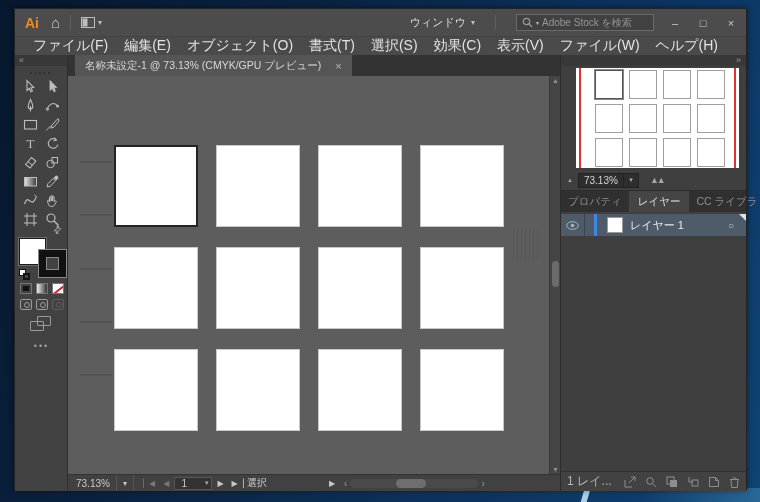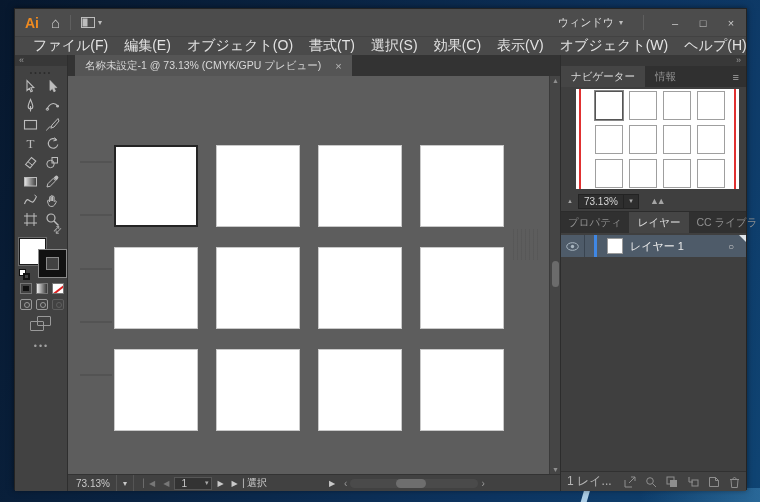--- a/index.html
+++ b/index.html
@@ -185,37 +185,45 @@
         <rect x="1.5" y="1.5" width="5" height="8" fill="#bdbdbd"></rect>
       </svg>
       <span class="chev">▾</span>
     </span>
     <div class="tb-right">
       <span class="workspace">
         <span>ウィンドウ</span>
         <span class="chev">▾</span>
       </span>
       <span class="tb-sep"></span>
+      <div class="search-box">
+        <svg width="11" height="11" viewBox="0 0 11 11">
+          <circle cx="4.5" cy="4.5" r="3.2" fill="none" stroke="#9a9a9a" stroke-width="1.2"></circle>
+          <line x1="7" y1="7" x2="10" y2="10" stroke="#9a9a9a" stroke-width="1.2"></line>
+        </svg>
+        <span class="chev" style="font-size:6px">▾</span>
+        <input type="text" placeholder="Adobe Stock を検索" style="">
+      </div>
       <div class="win-btns">
         <span class="win-btn">–</span>
         <span class="win-btn">□</span>
         <span class="win-btn">×</span>
       </div>
     </div>
   </div>
 
   <div class="menu-bar">
     <span class="menu-item">ファイル(F)</span>
     <span class="menu-item">編集(E)</span>
     <span class="menu-item">オブジェクト(O)</span>
     <span class="menu-item">書式(T)</span>
     <span class="menu-item">選択(S)</span>
     <span class="menu-item">効果(C)</span>
     <span class="menu-item">表示(V)</span>
-    <span class="menu-item">オブジェクト(W)</span>
+    <span class="menu-item">ファイル(W)</span>
     <span class="menu-item">ヘルプ(H)</span>
   </div>
 
   <div class="main">
 
     <div class="tools-panel">
       <div class="tools-header">«</div>
       <div class="grip-dots">•••••</div>
       <div class="tool-grid">
         <span class="tool">
@@ -397,25 +405,20 @@
             <span class="h-thumb"></span>
           </span>
           <span class="h-arr">›</span>
         </span>
       </div>
     </div>
 
     <div class="right-panels">
       <div class="collapse-strip">»</div>
 
-      <div class="ptab-bar">
-        <span class="ptab active">ナビゲーター</span>
-        <span class="ptab">情報</span>
-        <span class="ptab-menu">≡</span>
-      </div>
       <div class="nav-preview">
         <div class="nav-proxy">
           <span class="red-line red-left"></span>
           <span class="red-line red-right"></span>
           <div class="nav-grid">
               <div class="nav-square active"></div>
               <div class="nav-square"></div>
               <div class="nav-square"></div>
               <div class="nav-square"></div>
               <div class="nav-square"></div>

